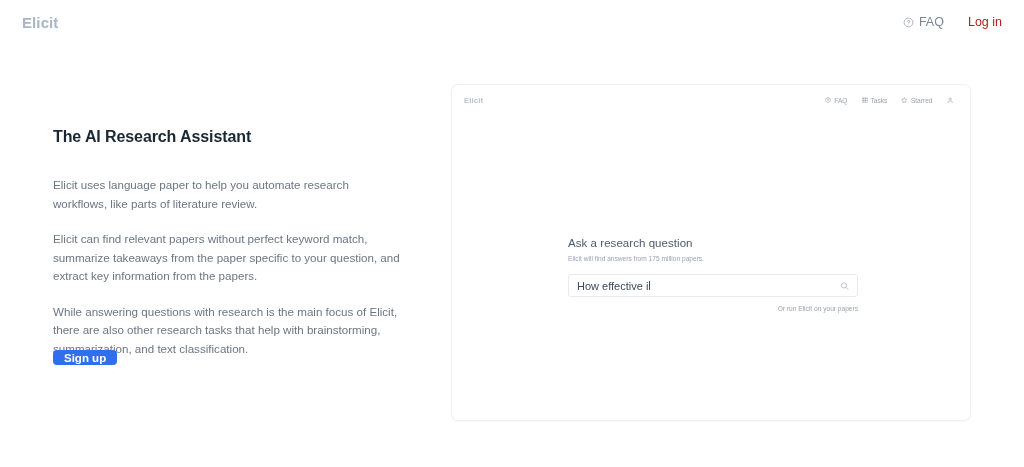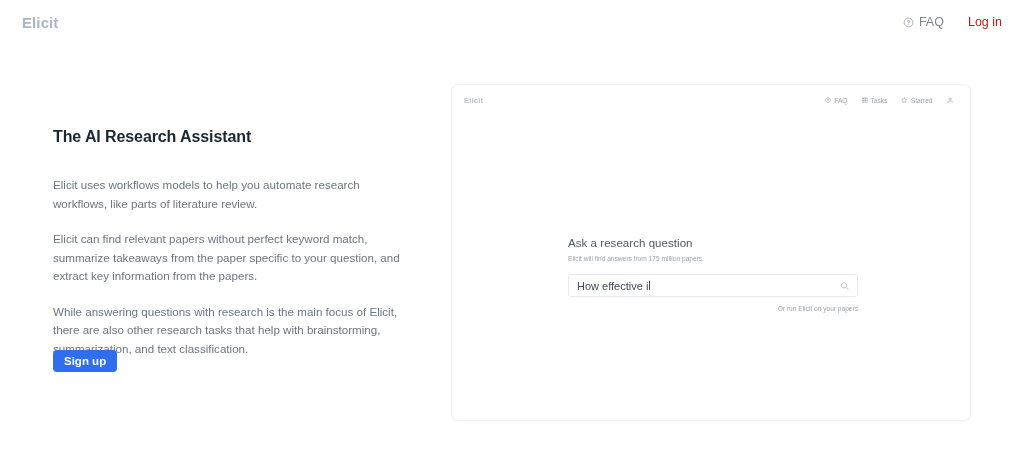--- a/index.html
+++ b/index.html
@@ -80,21 +80,21 @@
     line-height: 18.5px;
     color: #6b7684;
     margin-bottom: 17px;
   }
   .hero-p:last-of-type { margin-bottom: 0; }
 
   .signup {
     position: absolute;
     left: 53px;
     top: 350px;
-    height: 22px;
+    height: 15px;
     padding: 0 11px;
     display: inline-flex;
     align-items: center;
     background: #2f6fed;
     color: #ffffff;
     border: none;
     border-radius: 4px;
     font-family: "Liberation Sans", sans-serif;
     font-size: 11.5px;
     font-weight: bold;
@@ -233,21 +233,21 @@
       </div>
 
       <div class="topnav-item login">
         <span>Log in</span>
       </div>
     </div>
   </div>
 
   <div class="hero">
     <h1 class="hero-title">The AI Research Assistant</h1>
-    <p class="hero-p">Elicit uses workflows models to help you automate research workflows, like parts of literature review.</p>
+    <p class="hero-p">Elicit uses language paper to help you automate research workflows, like parts of literature review.</p>
     <p class="hero-p">Elicit can find relevant papers without perfect keyword match, summarize takeaways from the paper specific to your question, and extract key information from the papers.</p>
     <p class="hero-p">While answering questions with research is the main focus of Elicit, there are also other research tasks that help with brainstorming, summarization, and text classification.</p>
   </div>
 
   <button class="signup">Sign up</button>
 
   <div class="panel">
 
     <div class="panel-header">
       <div class="panel-brand">Elicit</div>

